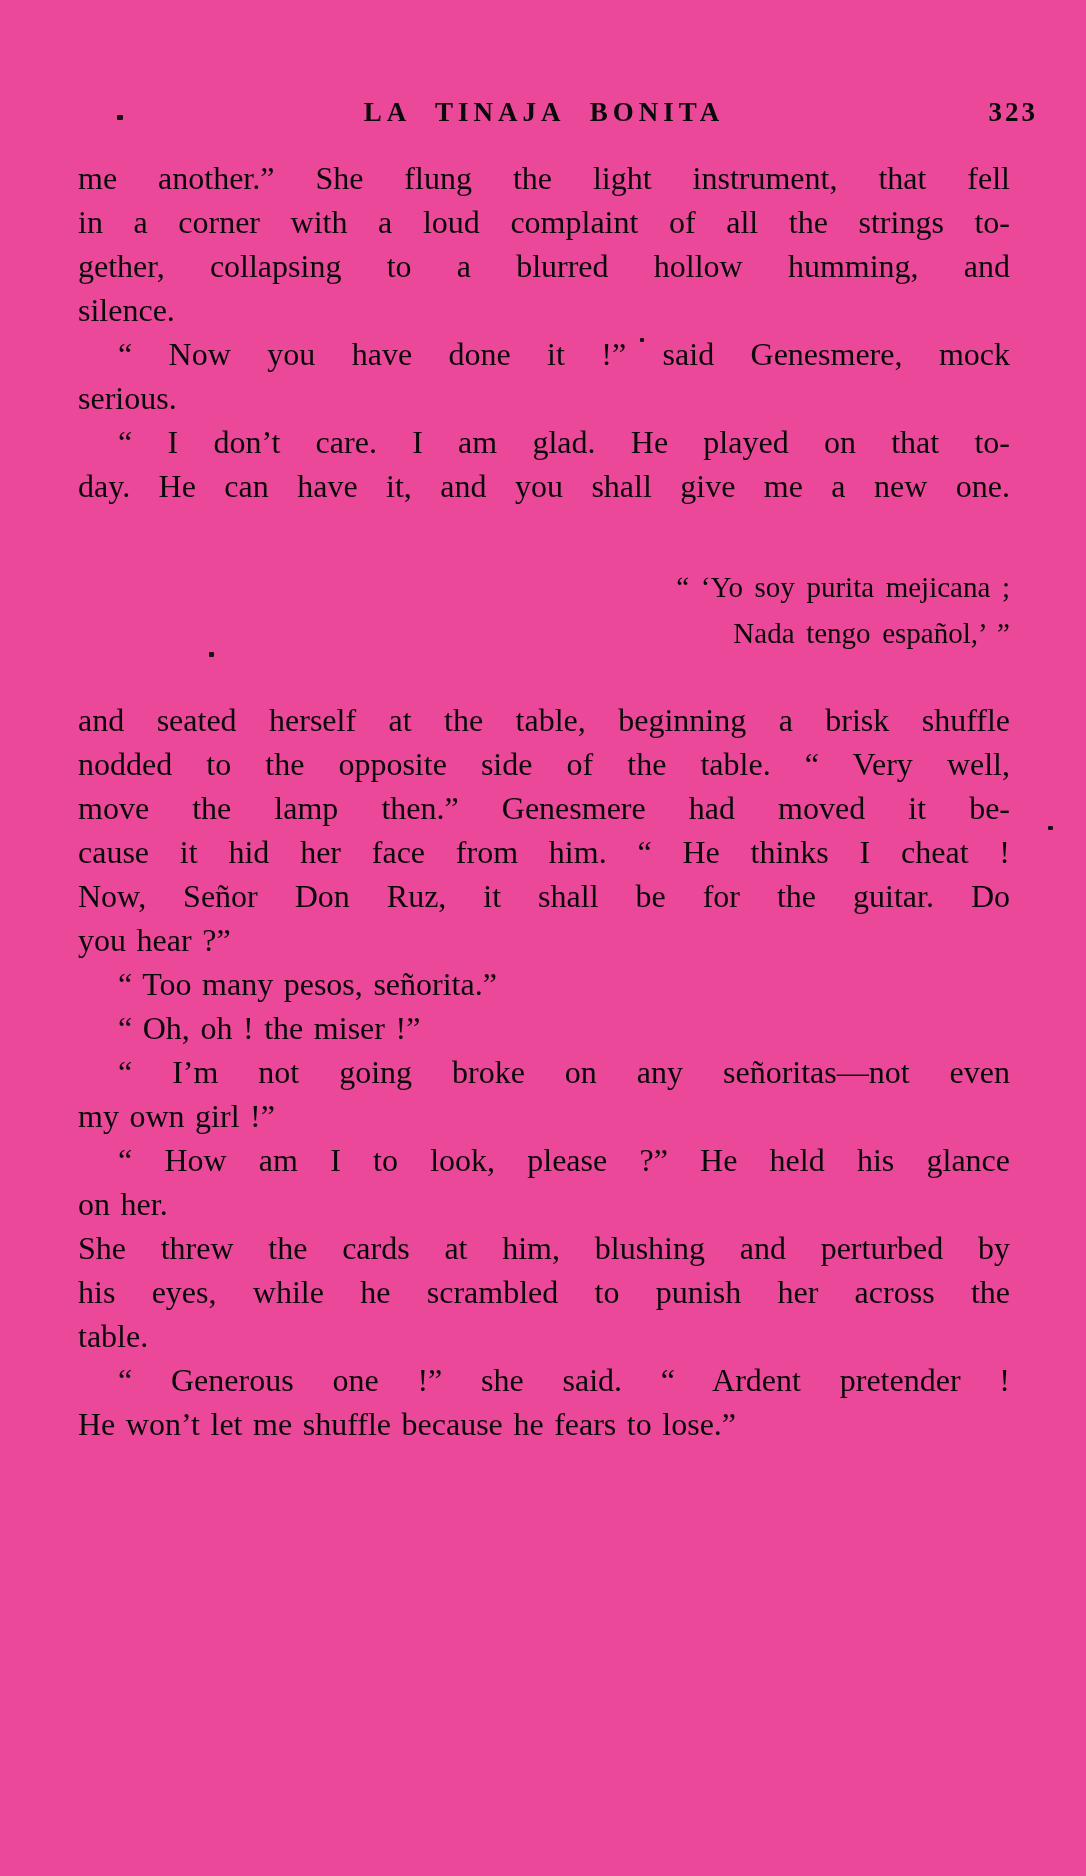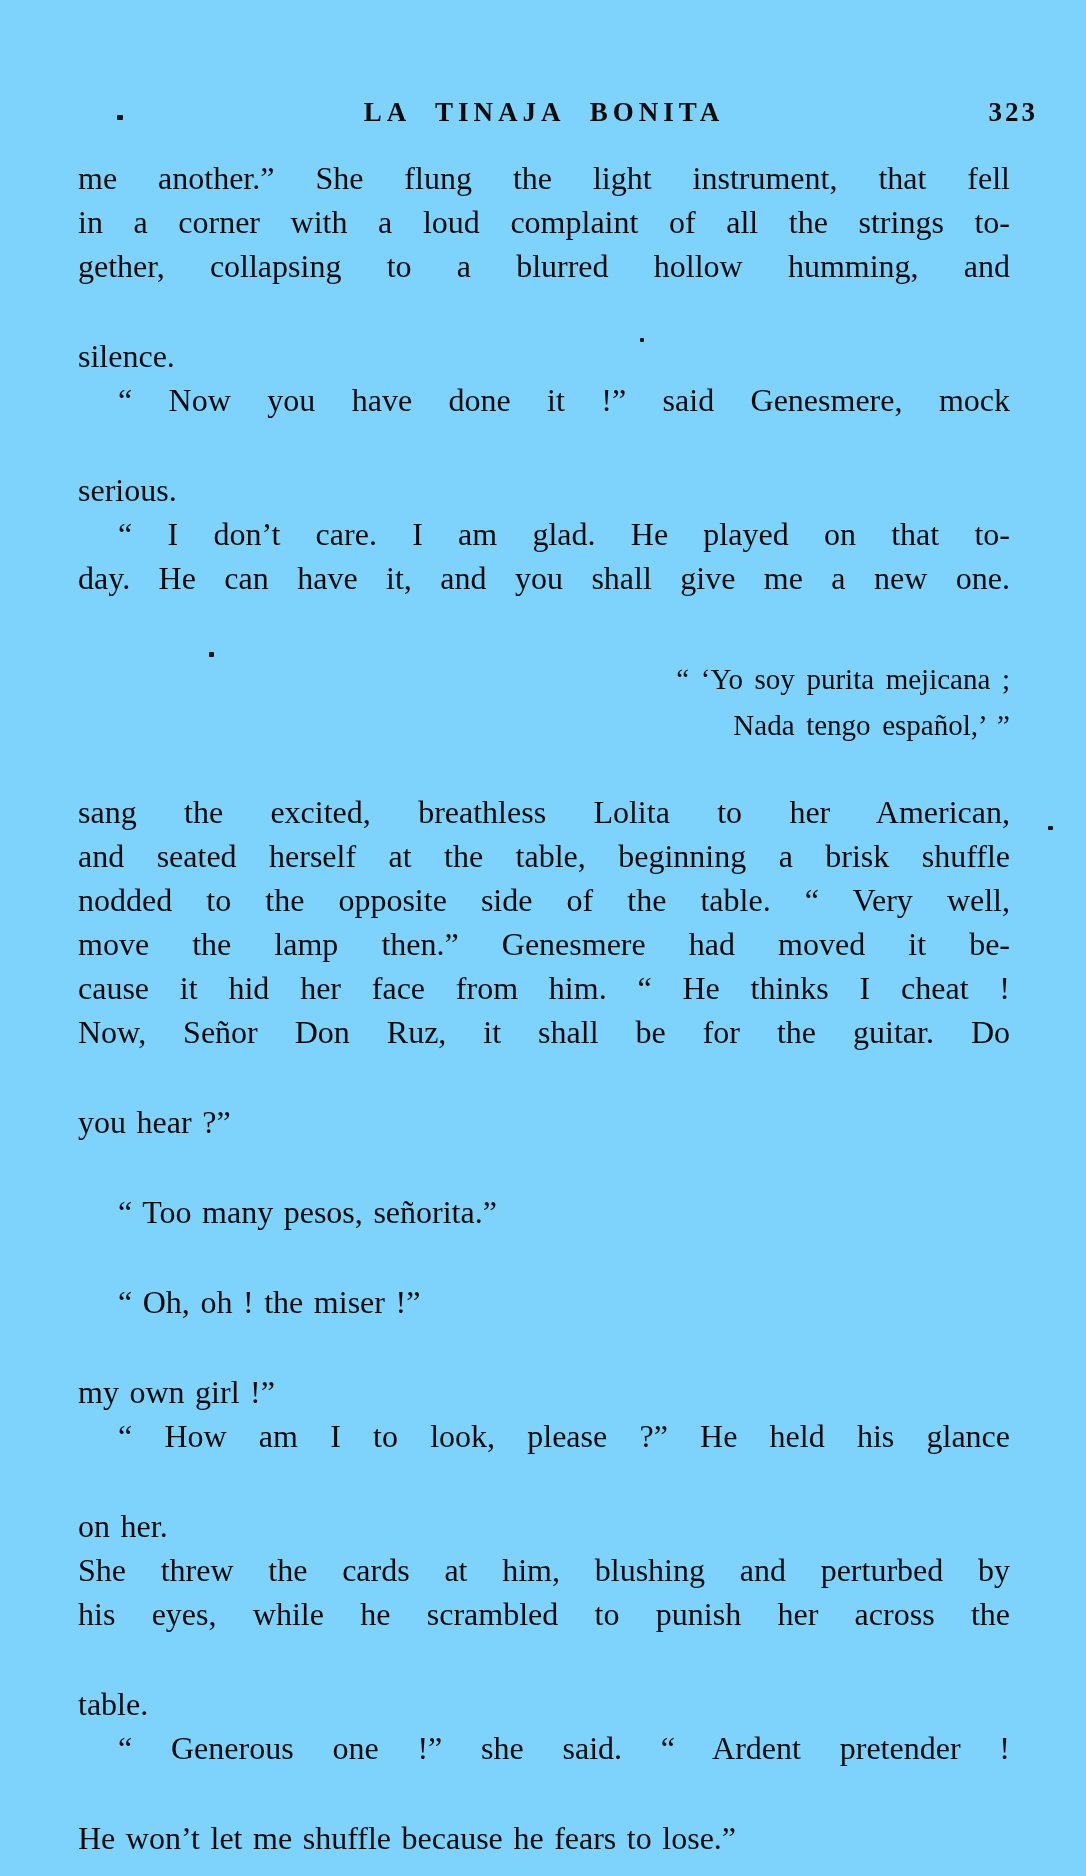--- a/index.html
+++ b/index.html
@@ -1,37 +1,37 @@
 <!DOCTYPE html>
 <html><head>
 <meta charset="utf-8">
 <style>
   html,body { margin:0; padding:0; background:#ffffff; }
   .page {
     position:relative; width:1086px; height:1876px;
-    background:#7dd3fc; overflow:hidden;
+    background:#ec4899; overflow:hidden;
     font-family:"Liberation Serif","DejaVu Serif",serif;
     color:#0a0a0a;
   }
   .running-head { position:absolute; top:97px; left:78px; width:932px; height:36px; }
   .running-title {
     position:absolute; left:0; right:0; top:0; text-align:center;
     font-size:27px; font-weight:bold; letter-spacing:5px; word-spacing:14px;
   }
   .page-number {
     position:absolute; right:-28px; top:0;
     font-size:27px; font-weight:bold; letter-spacing:3px;
   }
   .text-block { position:absolute; top:156px; left:78px; width:932px; }
   .para { margin:0; padding:0; }
   .ln {
     display:block; font-size:32px; line-height:44px;
     text-align:justify; text-align-last:justify; word-spacing:0.08em;
   }
-  .ln.end { text-align:last left; text-align-last:left;margin-top:46px; }
+  .ln.end { text-align:last left; text-align-last:left; }
   .ln.ind { text-indent:40px; }
   .verse { margin:56px 0 42px 0; }
   .vln { display:block; text-align:right; font-size:29px; line-height:46px; word-spacing:0.15em; }
   .speck { position:absolute; background:#151515; border-radius:1px; }
 </style>
 </head>
 <body>
 
 <div class="page">
 
@@ -58,38 +58,38 @@
       <span class="ln ind">“ I don’t care.  I am glad.  He played on that to-</span>
       <span class="ln">day.  He can have it, and you shall give me a new one.</span>
     </p>
 
     <div class="verse">
       <span class="vln">“ ‘Yo soy purita mejicana ;</span>
       <span class="vln">Nada tengo español,’ ”</span>
     </div>
 
     <p class="para">
-      <span class="ln">sang the excited, breathless Lolita to her American,</span>
       <span class="ln">and seated herself at the table, beginning a brisk shuffle</span>
       <span class="ln">nodded to the opposite side of the table.  “ Very well,</span>
       <span class="ln">move the lamp then.”  Genesmere had moved it be-</span>
       <span class="ln">cause it hid her face from him.  “ He thinks I cheat !</span>
       <span class="ln">Now, Señor Don Ruz, it shall be for the guitar.  Do</span>
       <span class="ln end">you hear ?”</span>
     </p>
 
     <p class="para">
       <span class="ln ind end">“ Too many pesos, señorita.”</span>
     </p>
 
     <p class="para">
       <span class="ln ind end">“ Oh, oh !  the miser !”</span>
     </p>
 
     <p class="para">
+      <span class="ln ind">“ I’m not going broke on any señoritas—not even</span>
       <span class="ln end">my own girl !”</span>
     </p>
 
 
     <p class="para">
       <span class="ln ind">“ How am I to look, please ?”  He held his glance</span>
       <span class="ln end">on her.</span>
     </p>
 
     <p class="para">

